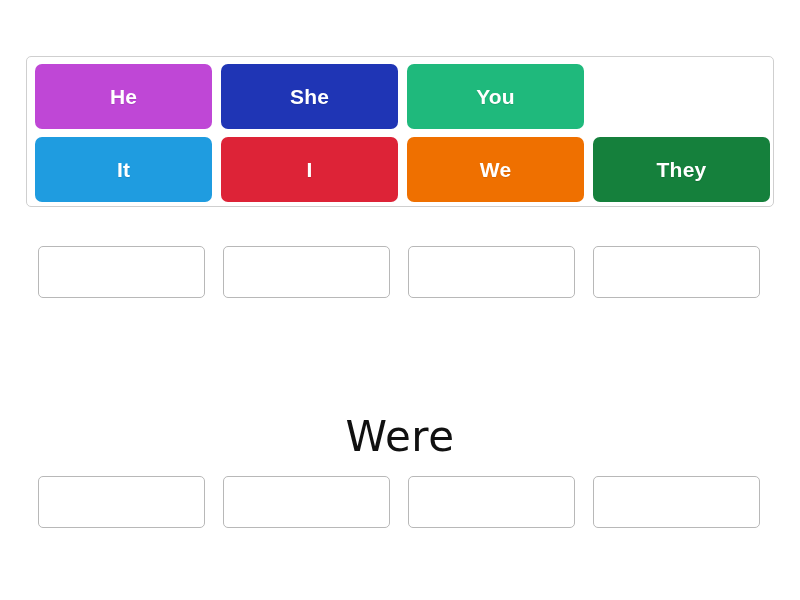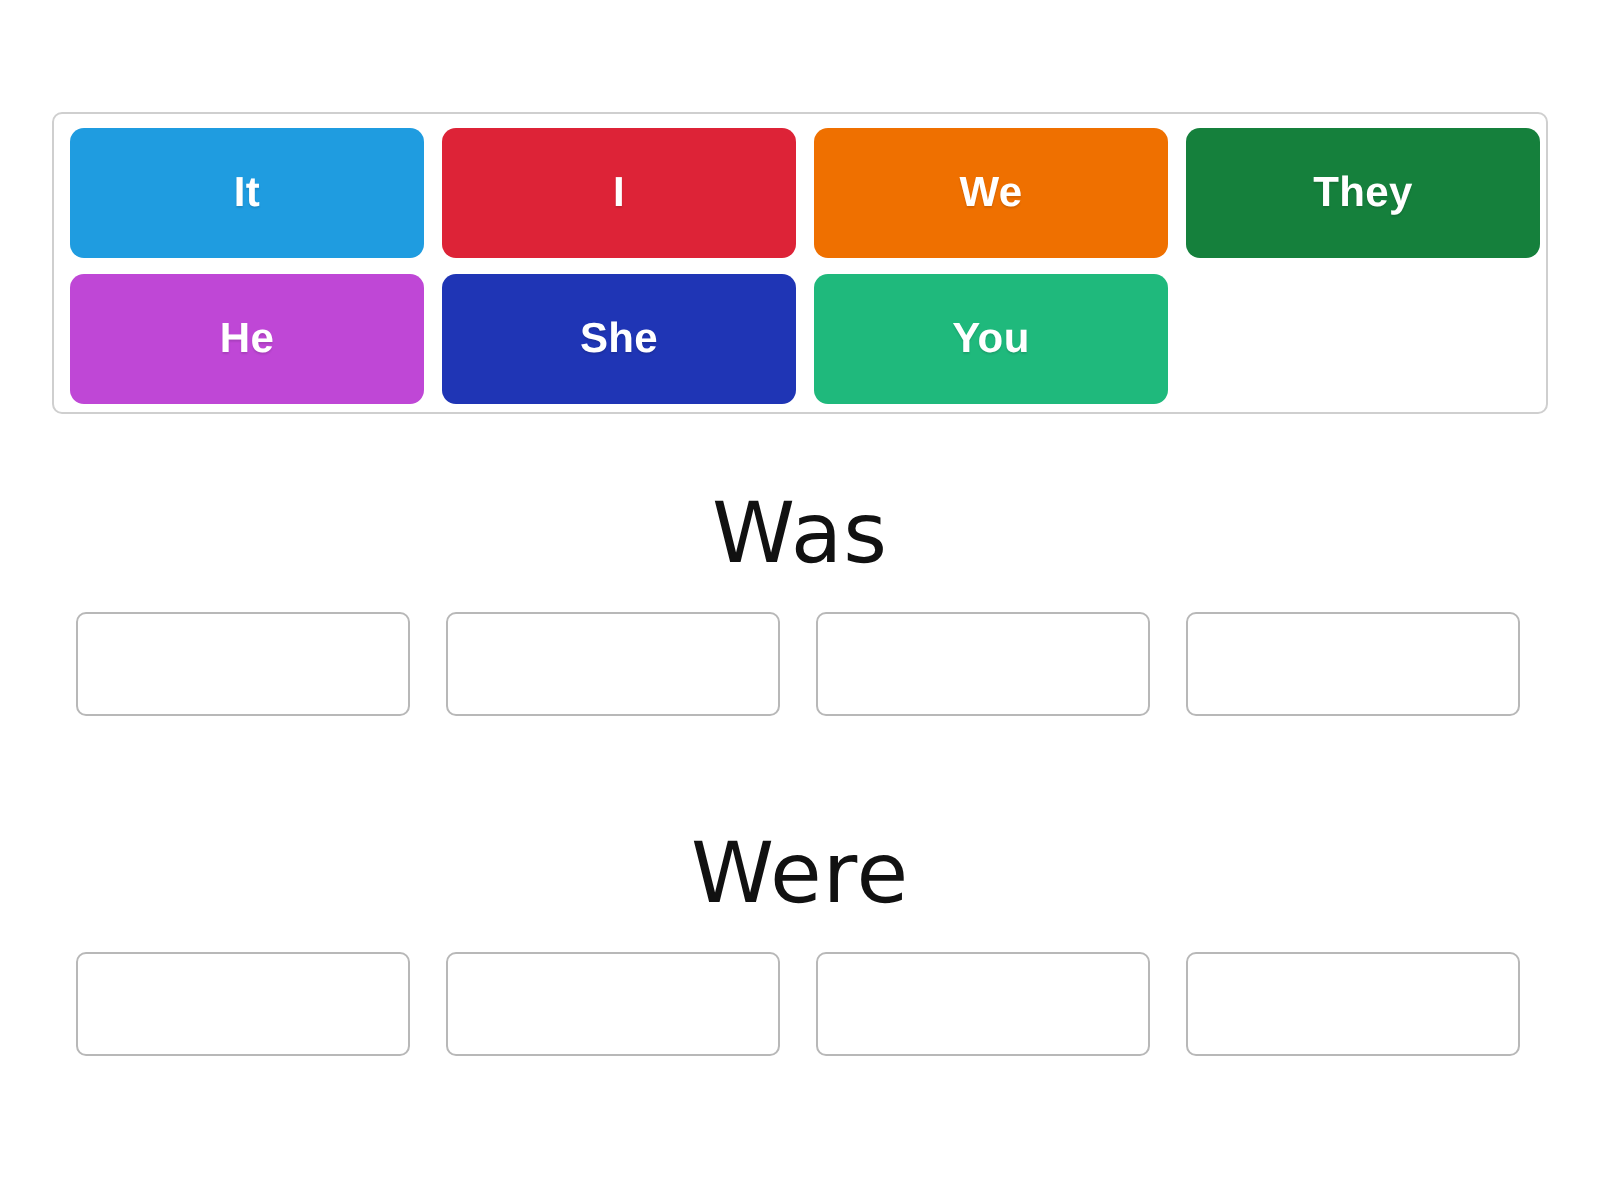--- a/index.html
+++ b/index.html
@@ -96,51 +96,50 @@
     background: #ffffff;
     box-sizing: border-box;
   }
 </style>
 </head>
 <body style="background-color: rgb(255, 255, 255);">
 
 <div class="tile-tray">
 
   <div class="tile-row">
+    <div class="tile" style="background-color: rgb(191, 71, 214);">
+      <span>He</span>
+    </div>
+    <div class="tile" style="background-color: rgb(31, 53, 181);">
+      <span>She</span>
+    </div>
+    <div class="tile" style="background-color: rgb(31, 185, 124);">
+      <span>You</span>
+    </div>
+    <div class="tile-slot-empty"></div>
+  </div>
+
+  <div class="tile-row">
     <div class="tile" style="background-color: rgb(31, 156, 224);">
       <span>It</span>
     </div>
     <div class="tile" style="background-color: rgb(221, 35, 55);">
       <span>I</span>
     </div>
     <div class="tile" style="background-color: rgb(239, 112, 0);">
       <span>We</span>
     </div>
     <div class="tile" style="background-color: rgb(21, 128, 60);">
       <span>They</span>
     </div>
   </div>
 
-  <div class="tile-row">
-    <div class="tile" style="background-color: rgb(191, 71, 214);">
-      <span>He</span>
-    </div>
-    <div class="tile" style="background-color: rgb(31, 53, 181);">
-      <span>She</span>
-    </div>
-    <div class="tile" style="background-color: rgb(31, 185, 124);">
-      <span>You</span>
-    </div>
-    <div class="tile-slot-empty"></div>
-  </div>
-
 </div>
 
 <div class="category category-was">
-  <div class="category-title">Was</div>
   <div class="dropzone-row">
     <div class="dropzone"></div>
     <div class="dropzone"></div>
     <div class="dropzone"></div>
     <div class="dropzone"></div>
   </div>
 </div>
 
 <div class="category category-were">
   <div class="category-title">Were</div>

